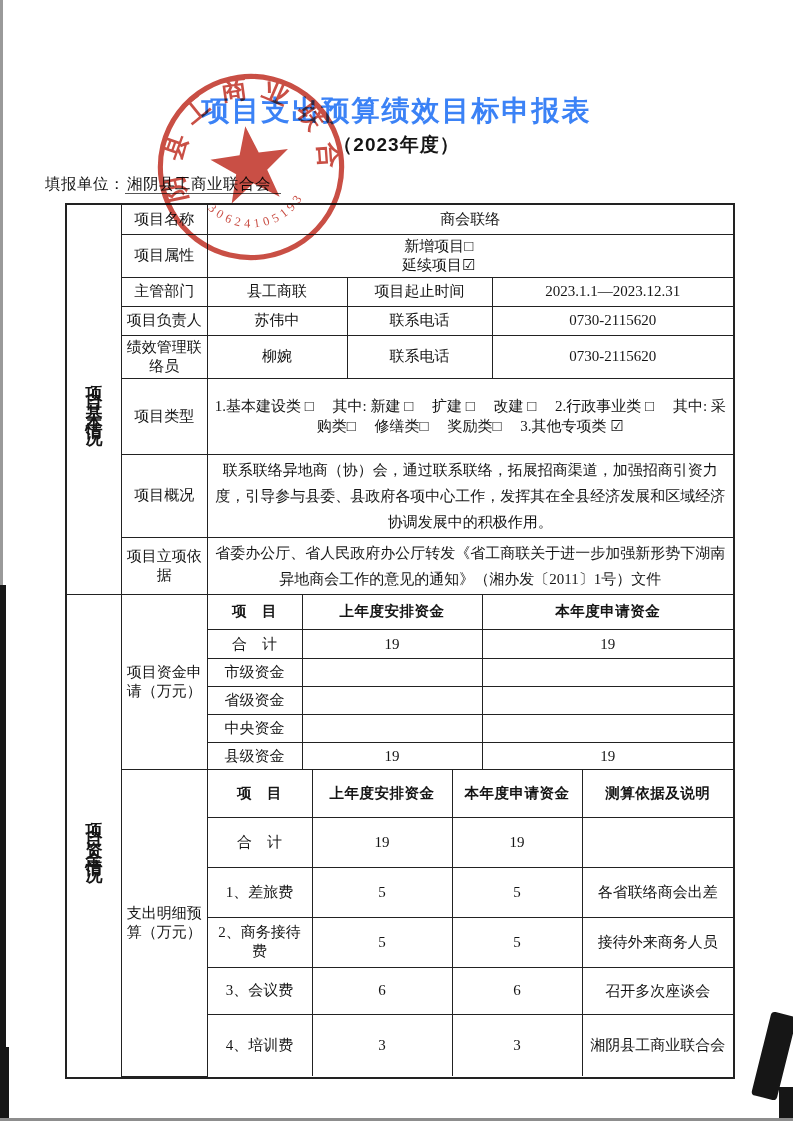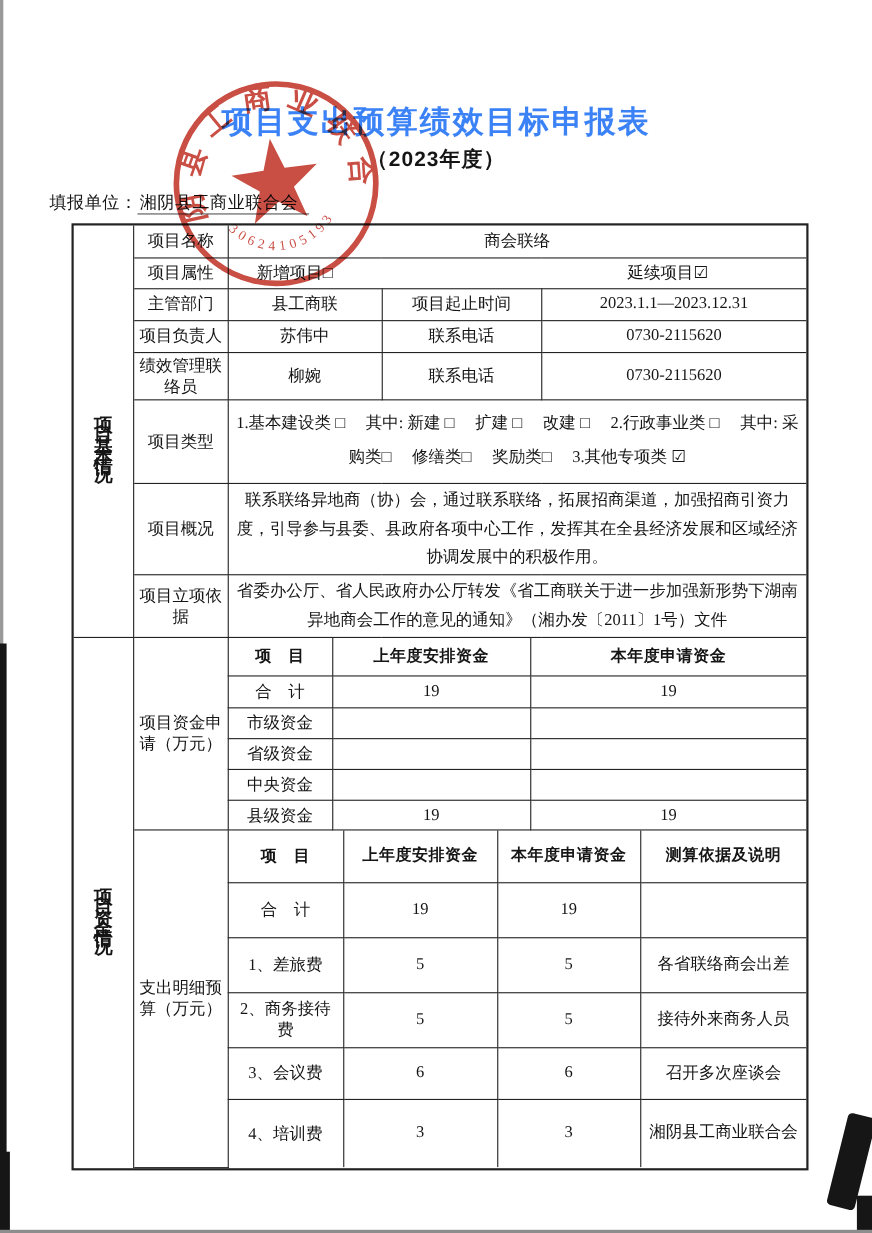--- a/index.html
+++ b/index.html
@@ -40,22 +40,22 @@
   .tbl{border-collapse:collapse;width:100%;table-layout:fixed;}
   .tbl td,.tbl th{
     border-right:1px solid #222;border-bottom:1px solid #222;
     text-align:center;vertical-align:middle;padding:2px 4px;
     font-size:15px;font-weight:normal;word-break:break-all;
   }
   .tbl td:last-child,.tbl th:last-child{border-right:none;}
   .tbl th{font-weight:bold;font-size:14.5px;letter-spacing:.5px;}
   .tbl.last-tbl tr:last-child td{border-bottom:none;}
   .attr-cell{text-align:left;}
-  .attr-flex{display:flex;justify-content:space-between;padding:0 85px 0 22px;align-items:center;}
-  .wrap-left{text-align:left;line-height:31px;padding:3px 9px;margin-left:20px;}
+  .attr-flex{display:flex;justify-content:space-between;padding:0 85px 0 22px;align-items:center;flex-direction:column;}
+  .wrap-left{text-align:left;line-height:20px;padding:3px 9px;margin-left:20px;}
   .wrap-just{text-align:justify;line-height:26px;padding:5px 10px;}
   .small{font-size:13.5px;line-height:18px;}
   
   .stamp{
     position:absolute;left:148px;top:64px;width:206px;height:206px;
     transform:rotate(-8deg);opacity:.88;mix-blend-mode:multiply;
     z-index:20;pointer-events:none;
   }
   
   .art{position:absolute;background:#161616;z-index:5;}

